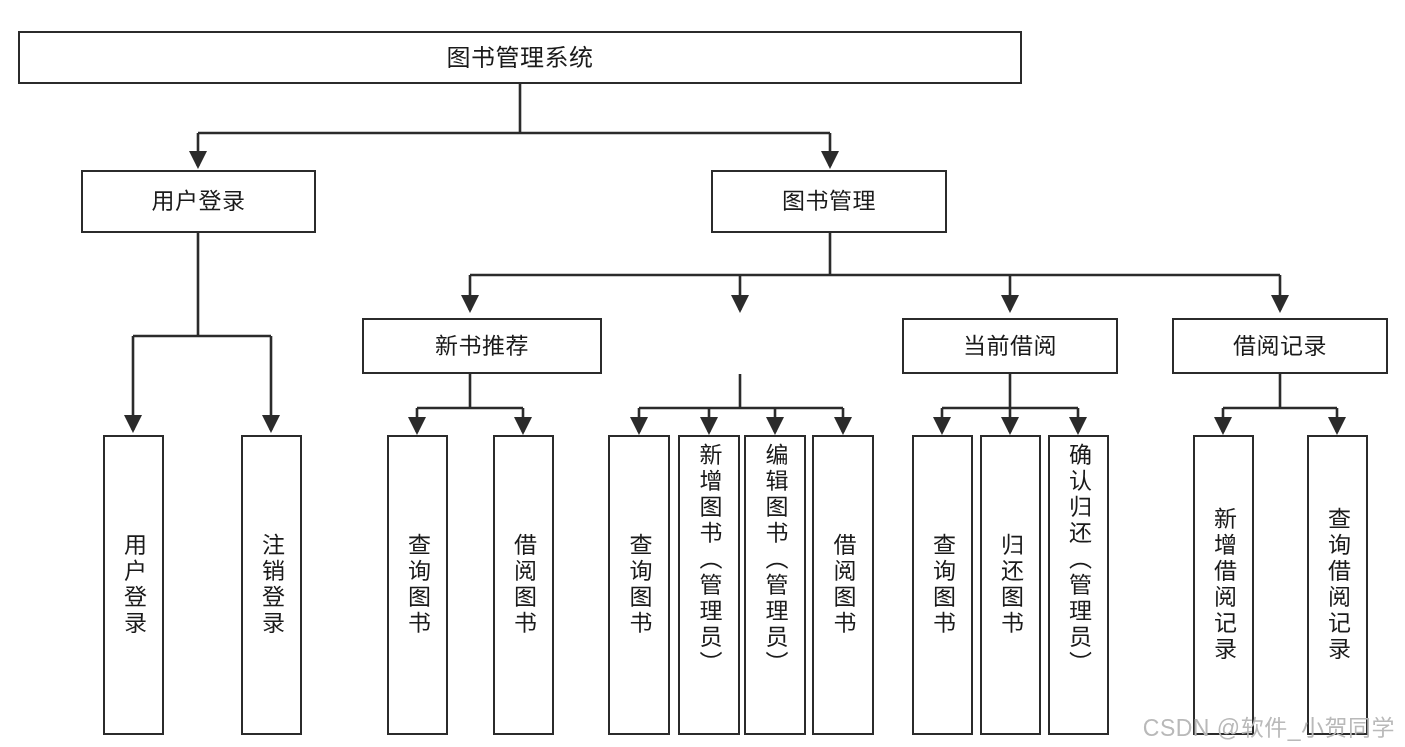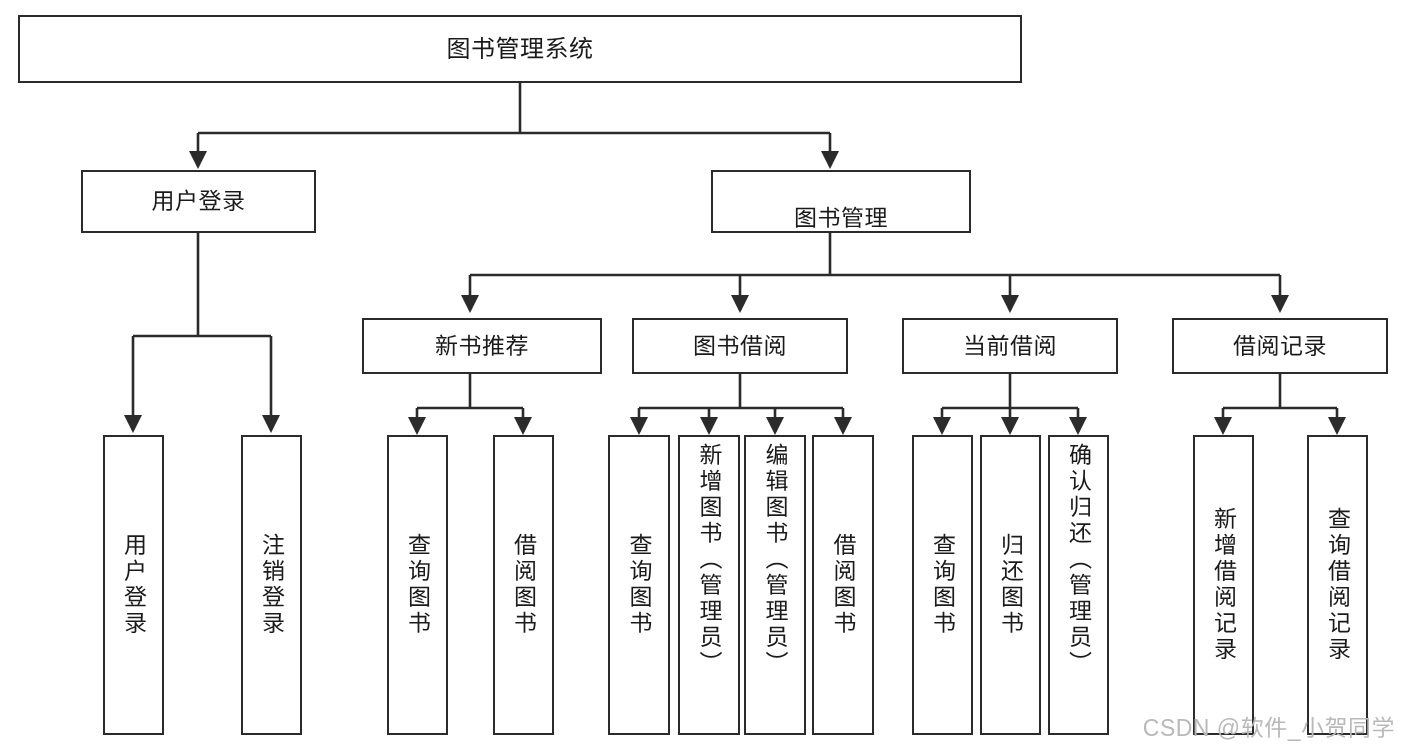--- a/index.html
+++ b/index.html
@@ -127,37 +127,34 @@
       <path d="M 1010 408 L 1010 432" marker-end="url(#arrow)"></path>
       <path d="M 1078 408 L 1078 432" marker-end="url(#arrow)"></path>
 
       <path d="M 1280 374 L 1280 408"></path>
       <path d="M 1223 408 L 1337 408"></path>
       <path d="M 1223 408 L 1223 432" marker-end="url(#arrow)"></path>
       <path d="M 1337 408 L 1337 432" marker-end="url(#arrow)"></path>
     </g>
   </svg>
 
-  <div class="node horiz level-0" style="left:18px; top:15px; width:1004px; height:68px;">
+  <div class="node horiz level-0" style="left:18px; top:31px; width:1004px; height:53px;">
     <span class="label">图书管理系统</span>
   </div>
 
   <div class="node horiz" style="left:81px; top:170px; width:235px; height:63px;">
     <span class="label">用户登录</span>
   </div>
-  <div class="node horiz" style="left:711px; top:170px; width:260px; height:63px;align-items:flex-end;">
+  <div class="node horiz" style="left:711px; top:170px; width:236px; height:63px;">
     <span class="label">图书管理</span>
   </div>
 
   <div class="node horiz" style="left:362px; top:318px; width:240px; height:56px;">
     <span class="label">新书推荐</span>
   </div>
-  <div class="node horiz" style="left:632px; top:318px; width:216px; height:56px;">
-    <span class="label">图书借阅</span>
-  </div>
   <div class="node horiz" style="left:902px; top:318px; width:216px; height:56px;">
     <span class="label">当前借阅</span>
   </div>
   <div class="node horiz" style="left:1172px; top:318px; width:216px; height:56px;">
     <span class="label">借阅记录</span>
   </div>
 
   <div class="node vert mid" style="left:103px; top:435px; width:61px; height:300px;">
     <span class="label">用户登录</span>
   </div>

